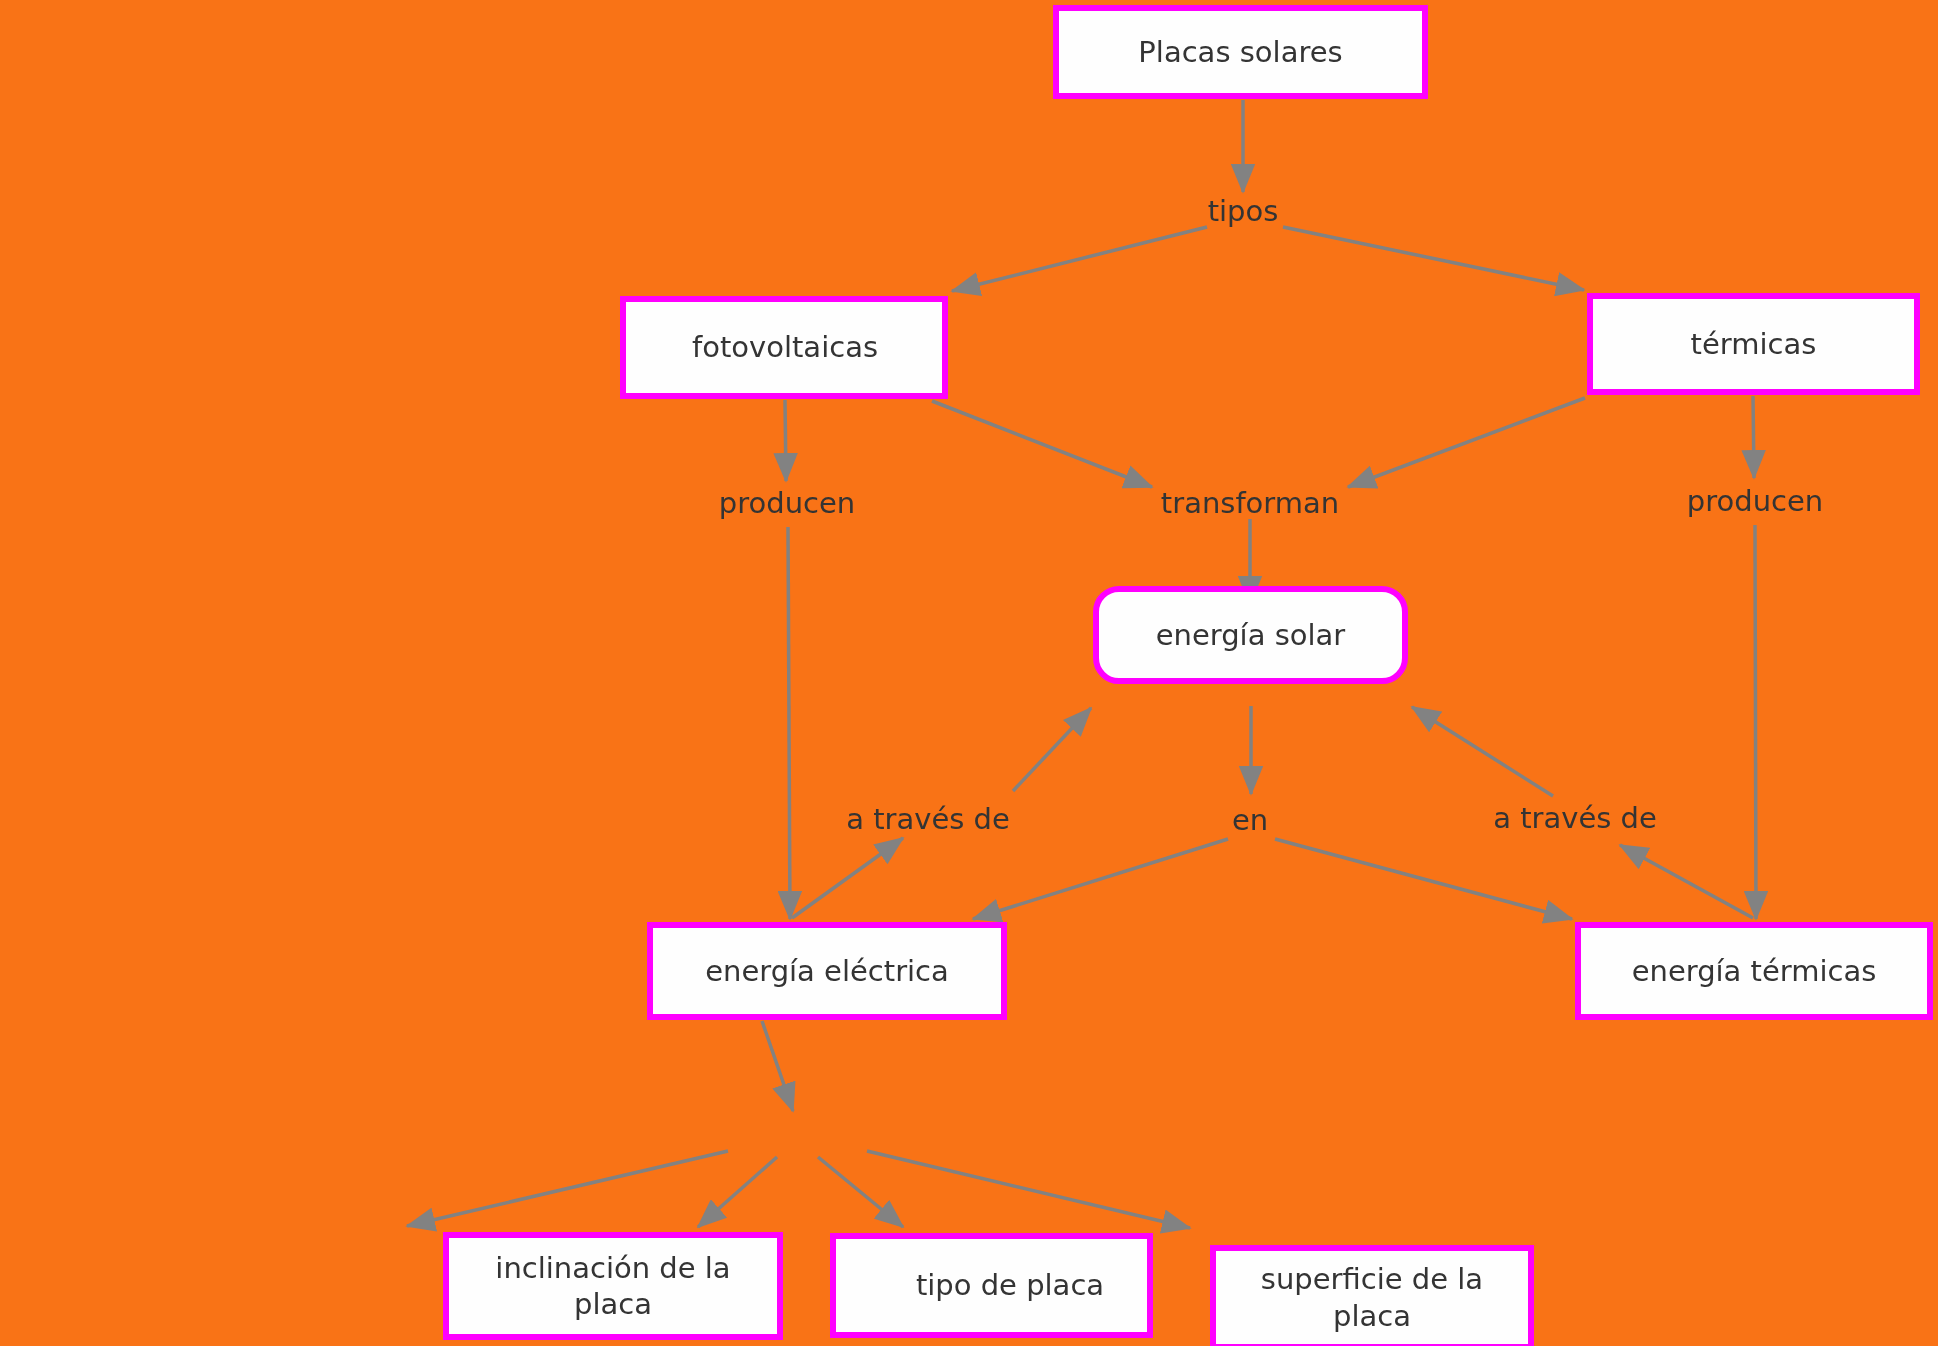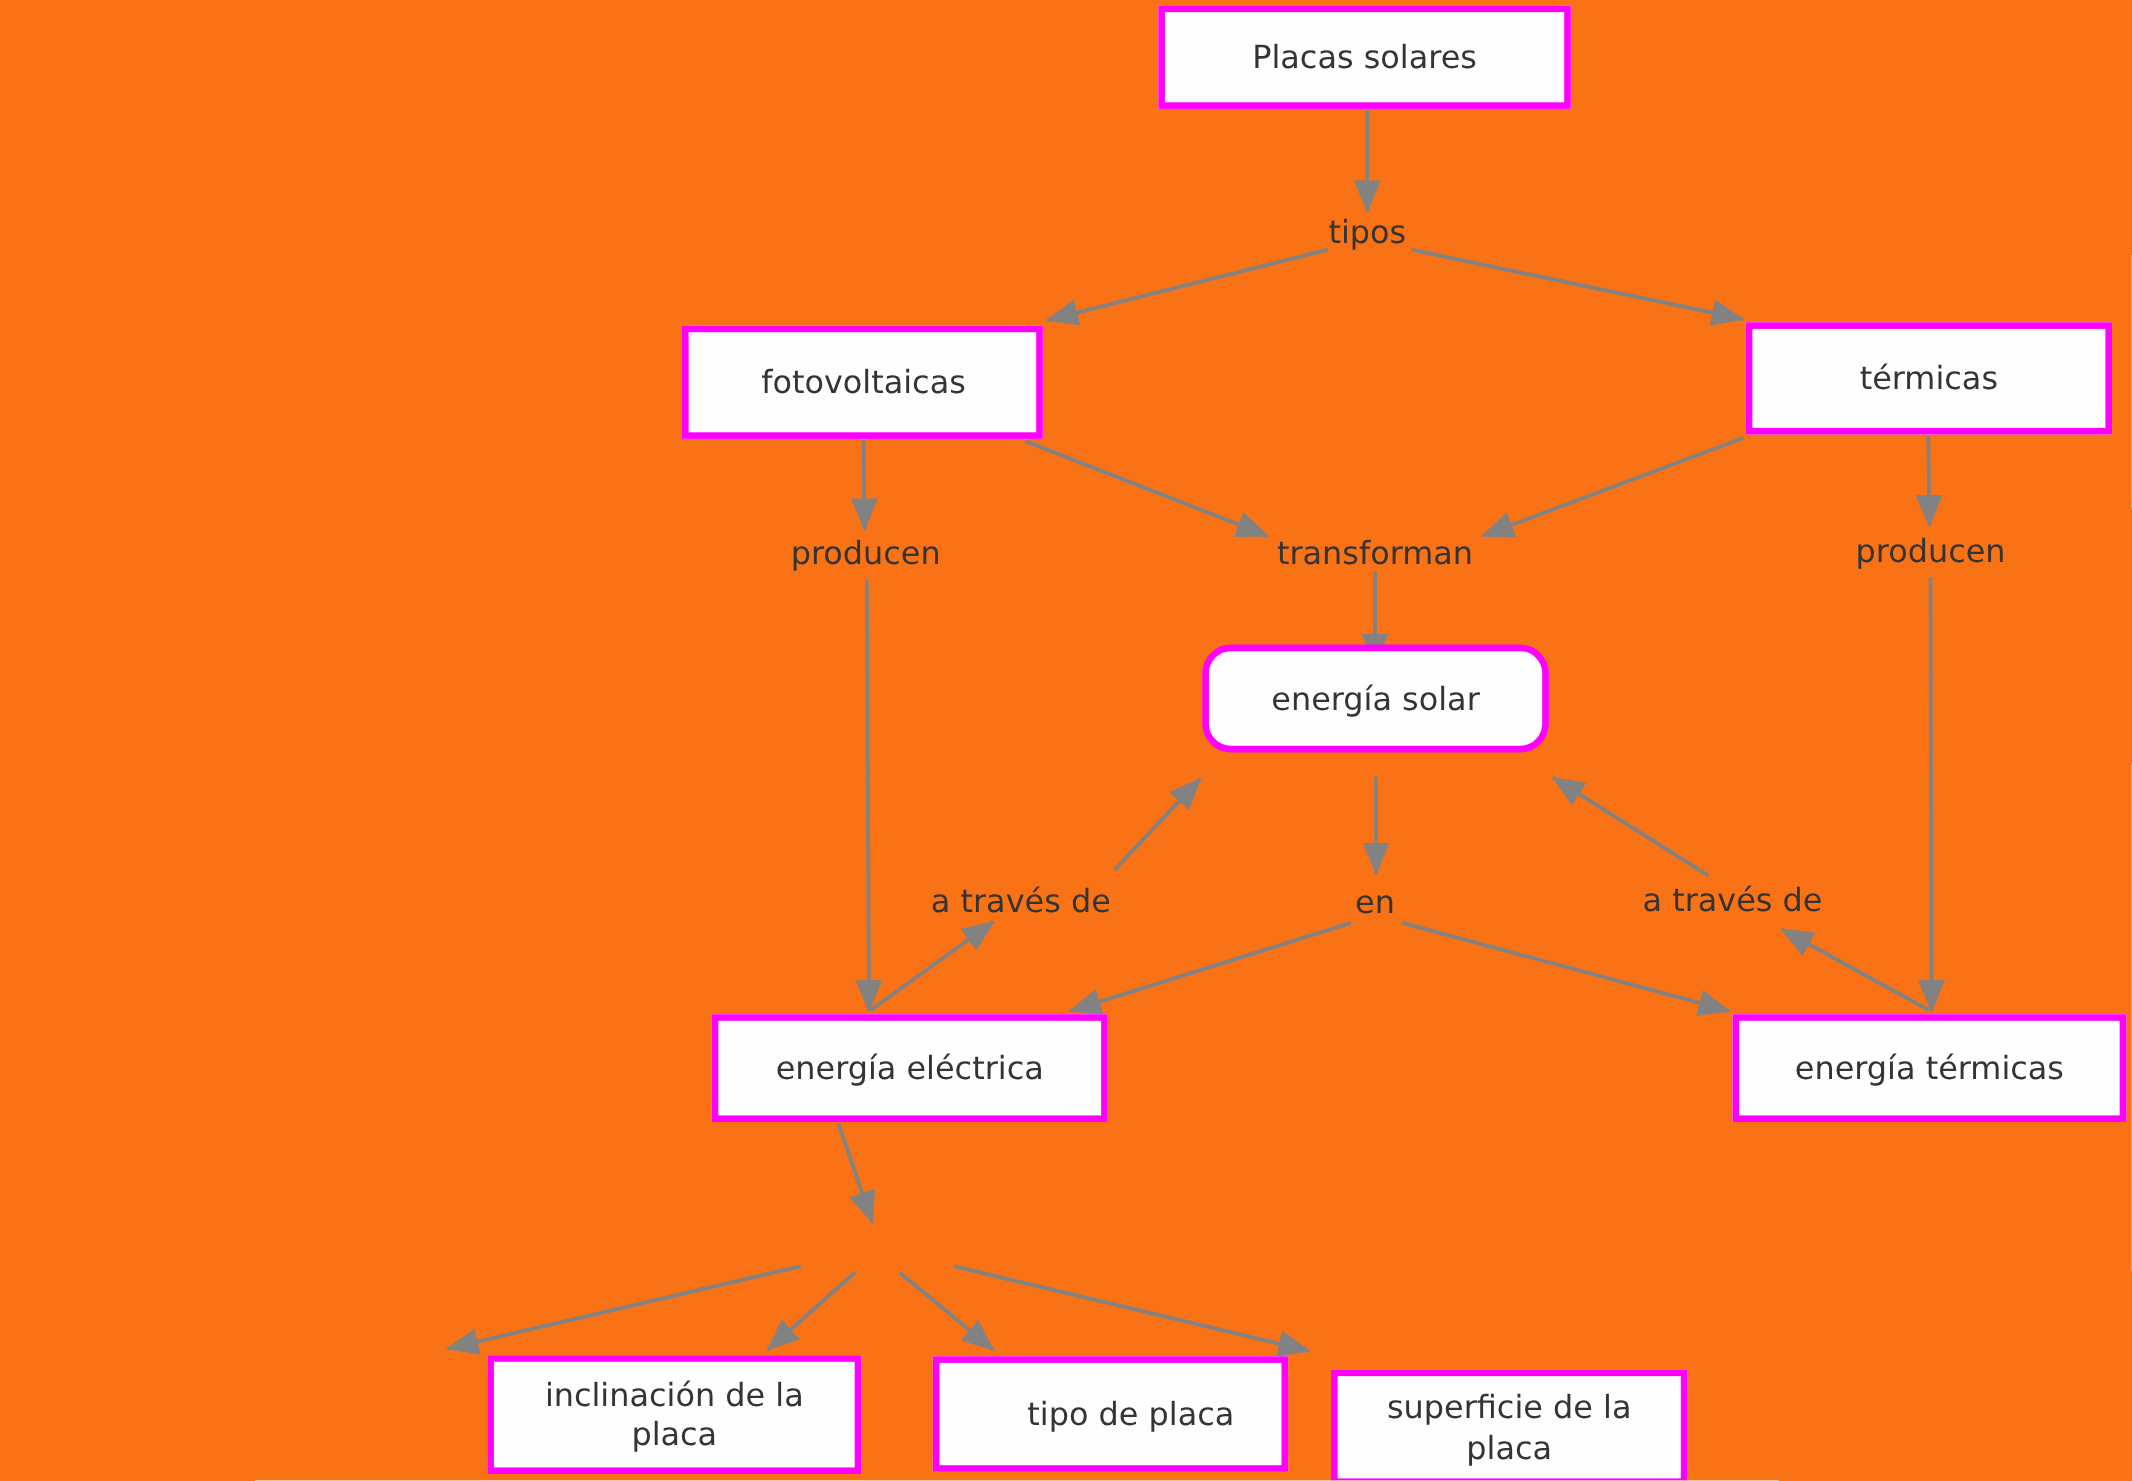--- a/index.html
+++ b/index.html
@@ -90,21 +90,21 @@
 
   <div class="node" style="left:1093px; top:586px; width:315px; height:98px;border-radius:26px;">energía solar</div>
 
   <div class="node" style="left:610px; top:922px; width:360px; height:98px;margin-left:37px;">energía eléctrica</div>
 
   <div class="node" style="left:1575px; top:922px; width:358px; height:98px;">energía térmicas</div>
 
 
   <div class="node" style="left:443px; top:1232px; width:340px; height:108px;">inclinación de la placa</div>
 
-  <div class="node" style="left:848px; top:1233px; width:323px; height:105px;padding-left:47px;">tipo de placa</div>
+  <div class="node" style="left:830px; top:1233px; width:323px; height:105px;padding-left:47px;">tipo de placa</div>
 
   <div class="node" style="left:1210px; top:1233px; width:324px; height:105px;margin-top:12px;">superficie de la placa</div>
 
   <div class="link-label" style="left:1243px; top:211px;">tipos</div>
 
   <div class="link-label" style="left:787px; top:503px;">producen</div>
 
   <div class="link-label" style="left:1250px; top:503px;">transforman</div>
 
   <div class="link-label" style="left:1755px; top:501px;">producen</div>

